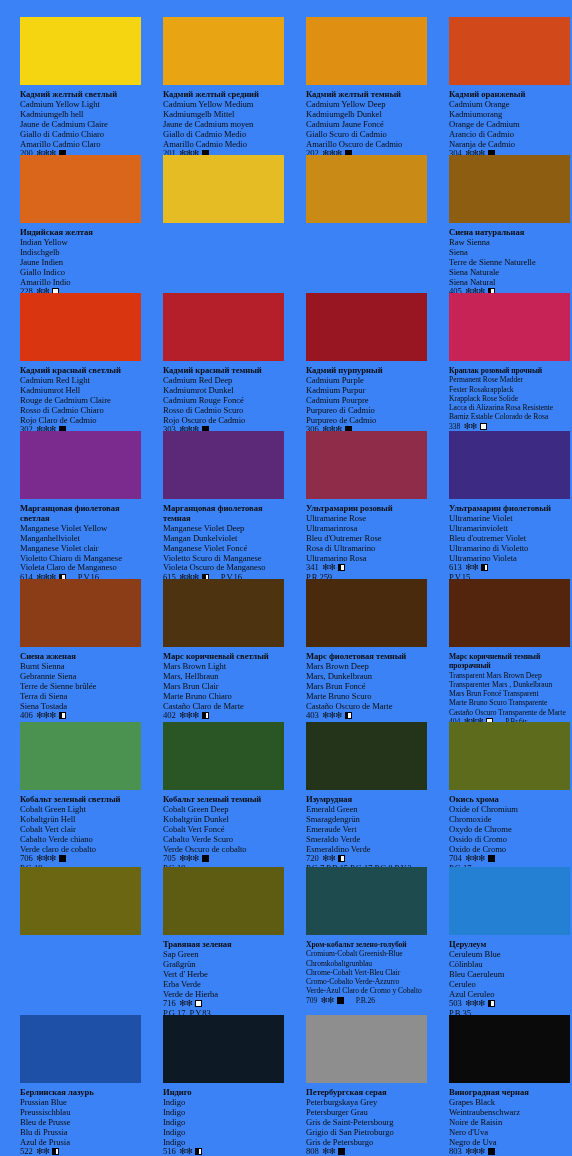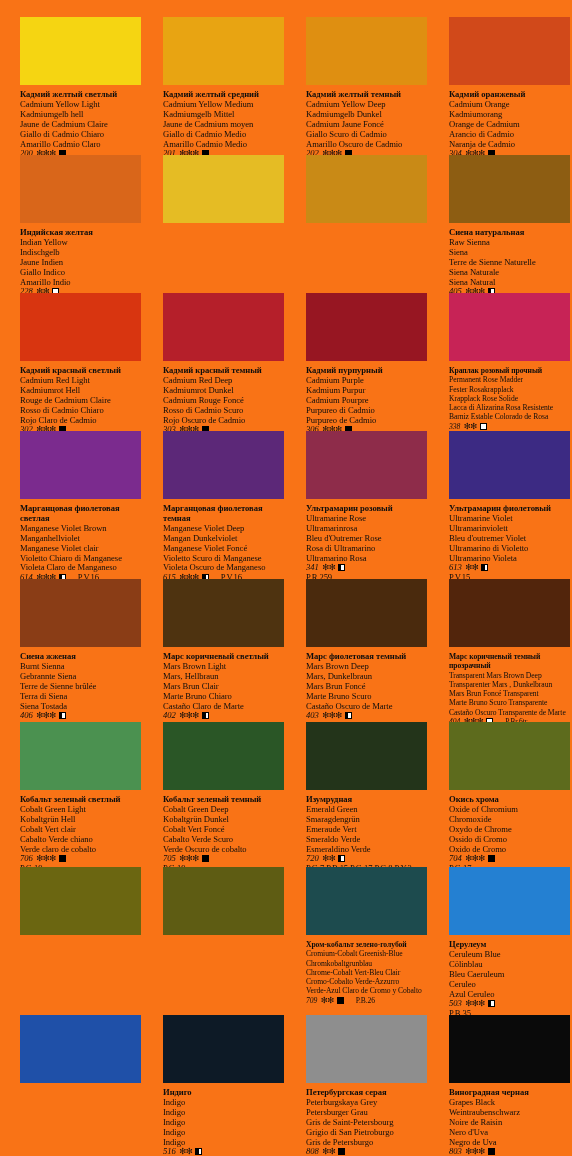--- a/index.html
+++ b/index.html
@@ -11,21 +11,21 @@
     width: 572px;
     height: 1156px;
     font-family: "Liberation Serif", serif;
     color: #111111;
     overflow: hidden;
   }
   .sheet {
     position: relative;
     width: 572px;
     height: 1156px;
-    background: #f97316;
+    background: #3b82f6;
   }
   .grid {
     position: absolute;
     left: 0;
     top: 0;
     width: 572px;
     height: 1156px;
     display: grid;
     grid-template-columns: repeat(4, 143px);
     grid-template-rows: 138px 138px 138px 148px 143px 145px 148px 150px 156px;
@@ -56,21 +56,21 @@
   .nm {
     display: block;
     white-space: normal;
   }
   .nm.ru { font-weight: 600; }
   .codeline {
     display: block;
     margin-top: 0px;
     white-space: nowrap;
   }
-  .code { letter-spacing: -0.1px; font-style: italic; }
+  .code { letter-spacing: -0.1px; }
   .stars {
     letter-spacing: -0.5px;
     font-size: 8.4px;
     padding-left: 2px;
   }
   .opacity-box {
     display: inline-block;
     width: 7px;
     height: 7px;
     border: 1px solid #000;
@@ -232,21 +232,21 @@
           <span class="nm">Lacca di Alizarina Rosa Resistente</span>
           <span class="nm">Barniz Estable Colorado de Rosa</span>
           <span class="codeline"><span class="code">338</span><span class="stars"> ✻✻</span><span class="opacity-box "></span></span>
           <span class="pig">P.R.146</span>
         </div>
       </div>
       <div class="cell">
         <div class="swatch" style="background: rgb(123, 43, 142);"></div>
         <div class="info">
           <span class="nm ru">Марганцовая фиолетовая светлая</span>
-          <span class="nm">Manganese Violet Brown</span>
+          <span class="nm">Manganese Violet Yellow</span>
           <span class="nm">Manganhellviolet</span>
           <span class="nm">Manganese Violet clair</span>
           <span class="nm">Violetto Chiaro di Manganese</span>
           <span class="nm">Violeta Claro de Manganeso</span>
           <span class="codeline"><span class="code">614</span><span class="stars"> ✻✻✻</span><span class="opacity-box semi"></span><span class="pig inline">P.V.16</span></span>
         </div>
       </div>
       <div class="cell">
         <div class="swatch" style="background: rgb(92, 40, 120);"></div>
         <div class="info">
@@ -386,20 +386,30 @@
           <span class="nm">Oxido de Cromo</span>
           <span class="codeline"><span class="code">704</span><span class="stars"> ✻✻✻</span><span class="opacity-box opaque"></span></span>
           <span class="pig">P.G.17</span>
         </div>
       </div>
       <div class="cell">
         <div class="swatch" style="background: rgb(107, 102, 17);"></div>
       </div>
       <div class="cell">
         <div class="swatch" style="background: rgb(94, 92, 19);"></div>
+        <div class="info">
+          <span class="nm ru">Травяная зеленая</span>
+          <span class="nm">Sap Green</span>
+          <span class="nm">Graßgrün</span>
+          <span class="nm">Vert d' Herbe</span>
+          <span class="nm">Erba Verde</span>
+          <span class="nm">Verde de Hierba</span>
+          <span class="codeline"><span class="code">716</span><span class="stars"> ✻✻</span><span class="opacity-box "></span></span>
+          <span class="pig">P.G.17, P.Y.83</span>
+        </div>
       </div>
       <div class="cell">
         <div class="swatch" style="background: rgb(29, 75, 78);"></div>
         <div class="info tiny">
           <span class="nm ru">Хром-кобальт зелено-голубой</span>
           <span class="nm">Cromium-Cobalt Greenish-Blue</span>
           <span class="nm">Chromkobaltgrunblau</span>
           <span class="nm">Chrome-Cobalt Vert-Bleu Clair</span>
           <span class="nm">Cromo-Cobalto Verde-Azzurro</span>
           <span class="nm">Verde-Azul Claro de Cromo y Cobalto</span>
@@ -414,20 +424,29 @@
           <span class="nm">Cölinblau</span>
           <span class="nm">Bleu Caeruleum</span>
           <span class="nm">Ceruleo</span>
           <span class="nm">Azul  Ceruleo</span>
           <span class="codeline"><span class="code">503</span><span class="stars"> ✻✻✻</span><span class="opacity-box semi"></span></span>
           <span class="pig">P.B.35</span>
         </div>
       </div>
       <div class="cell">
         <div class="swatch" style="background: rgb(31, 80, 168);"></div>
+        <div class="info">
+          <span class="nm ru">Берлинская лазурь</span>
+          <span class="nm">Prussian Blue</span>
+          <span class="nm">Preussischblau</span>
+          <span class="nm">Bleu de Prusse</span>
+          <span class="nm">Blu di Prussia</span>
+          <span class="nm">Azul de Prusia</span>
+          <span class="codeline"><span class="code">522</span><span class="stars"> ✻✻</span><span class="opacity-box semi"></span></span>
+        </div>
       </div>
       <div class="cell">
         <div class="swatch" style="background: rgb(13, 26, 38);"></div>
         <div class="info">
           <span class="nm ru">Индиго</span>
           <span class="nm">Indigo</span>
           <span class="nm">Indigo</span>
           <span class="nm">Indigo</span>
           <span class="nm">Indigo</span>
           <span class="nm">Indigo</span>

